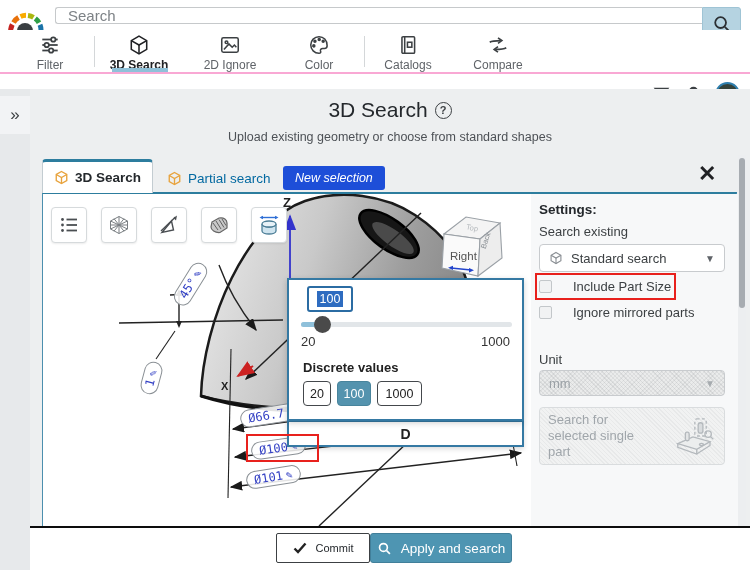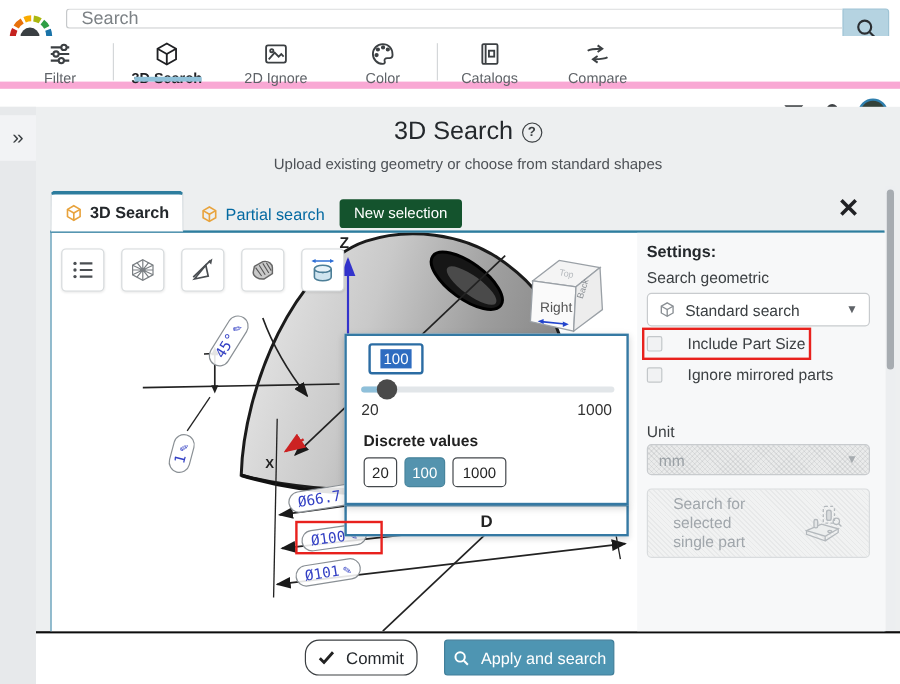--- a/index.html
+++ b/index.html
@@ -13,21 +13,21 @@
   .search-input { position:absolute; left:55px; top:7px; width:647px; height:17px;
       border:1px solid #c6c9cb; border-right:none; border-radius:3px 0 0 3px; padding:0 12px;
       font-size:15px; font-family:"Liberation Sans", sans-serif; color:#333; outline:none; }
   .search-input::placeholder { color:#7d8286; }
   .search-btn { position:absolute; left:702px; top:7px; width:39px; height:33px;
       background:#b5d3e1; border:1px solid #9fc4d5; border-radius:0 3px 3px 0;
       display:flex; align-items:center; justify-content:center; cursor:pointer; }
 
   
   .navbar { position:absolute; left:0; top:30px; width:750px; height:44px; background:#fff;
-      border-bottom:6px solid #f9a8d4; }
+      border-bottom:2px solid #f9a8d4; }
   .nav-item { position:absolute; top:2px; width:84px; height:40px; text-align:center; cursor:pointer; }
   .nav-item .nic { display:block; height:23px; margin-top:2px; }
   .nav-item .nlab { display:block; font-size:12px; color:#5f6368; margin-top:1px; }
   .nav-item.active .nlab { color:#202124; font-weight:bold; }
   .nav-underline { position:absolute; left:112px; bottom:0; width:56px; height:4px; background:#8fc1d9; }
   .nav-div { position:absolute; top:6px; width:1px; height:31px; background:#d4d7d9; }
   .nav-right { position:absolute; top:51px; height:26px; display:flex; align-items:center; gap:11px; right:10px; }
   .avatar { width:25px; height:25px; border-radius:50%; background:#34423a; border:2px solid #2f7fae;
       color:#fff; font-size:11px; font-weight:bold; display:flex; align-items:center; justify-content:center; }
 
@@ -42,23 +42,23 @@
       font-weight:bold; color:#3c4043; display:flex; align-items:center; justify-content:center; cursor:pointer; }
   .subtitle { position:absolute; left:30px; right:0; top:41px; text-align:center; font-size:12.5px; color:#4d5156; }
 
   
   .tab-active { position:absolute; left:42px; top:70px; width:111px; height:34px; background:#fff;
       border:1px solid #c3ccd1; border-bottom:none; border-top:3px solid #2d7d9e; border-radius:4px 4px 0 0;
       display:flex; align-items:center; justify-content:center; gap:6px; font-size:13.5px; font-weight:bold;
       color:#24282c; z-index:3; cursor:pointer; }
   .tab-inactive { position:absolute; left:167px; top:75px; height:28px; display:flex; align-items:center;
       gap:6px; font-size:13.5px; color:#0369a1; cursor:pointer; }
-  .new-sel-btn { position:absolute; left:283px; top:77px; height:24px; padding:0 12px; background:#14532d;
+  .new-sel-btn { position:absolute; left:283px; top:77px; height:24px; padding:0 12px; background:#1d4ed8;
       border:none; border-radius:3px; color:#fff; font-size:12.5px; font-family:"Liberation Sans", sans-serif;
-      cursor:pointer; }
+      cursor:pointer;font-style:italic; }
   .close-x { position:absolute; left:698px; top:72px; font-size:22px; font-weight:bold; color:#202124; cursor:pointer; }
 
   
   .panel { position:absolute; left:42px; top:103px; width:695px; height:334px; background:#fff;
       border-top:2px solid #2d7d9e; border-left:1px solid #4b8fae; border-right:1px solid #4b8fae; z-index:2; }
   .scene { position:absolute; left:0; top:0; }
   .tb-btn { position:absolute; top:13px; width:36px; height:36px; background:#fff; border:1px solid #d6dadc;
       border-radius:4px; box-shadow:0 1px 2px rgba(0,0,0,.08); display:flex; align-items:center;
       justify-content:center; cursor:pointer; z-index:2; }
   .z-label { position:absolute; left:240px; top:1px; font-size:13px; font-weight:bold; color:#222; }
@@ -106,34 +106,34 @@
   .caret { margin-left:auto; font-size:10px; color:#5f6368; }
   .cb-row { position:absolute; left:8px; display:flex; align-items:center; gap:21px; font-size:13px;
       color:#3c4043; cursor:pointer; }
   .cb { width:13px; height:13px; border:1px solid #c3c7ca; background:#f1f2f3; border-radius:2px; }
   .sel-box.disabled { top:176px; height:26px; color:#9aa0a5; cursor:default;
       background-color:#eaebeb;
       background-image:repeating-linear-gradient(45deg, rgba(120,125,130,.14) 0 1px, transparent 1px 3px),
                        repeating-linear-gradient(-45deg, rgba(120,125,130,.10) 0 1px, transparent 1px 3px); }
   .sel-box.disabled .caret { color:#a6abaf; }
   .single-part-btn { position:absolute; left:8px; top:213px; width:186px; height:58px; border:1px solid #d9dcde;
-      border-radius:4px; display:flex; align-items:center; gap:24px; padding:0 21px; color:#a0a6ab;
+      border-radius:4px; display:flex; align-items:center; gap:24px; padding:0 8px; color:#a0a6ab;
       font-size:13px; line-height:1.25; text-align:left; cursor:default;
       background-color:#f1f2f2;
       background-image:repeating-linear-gradient(45deg, rgba(120,125,130,.08) 0 1px, transparent 1px 3px); }
   .single-part-btn .txt { width:108px; }
 
   .vscroll { position:absolute; left:738px; top:66px; width:8px; height:371px; background:#eceef0; }
   .vscroll .thumb { position:absolute; left:1px; top:3px; width:6px; height:150px; background:#a7acb1; border-radius:3px; cursor:grab; }
 
   .black-line { position:absolute; left:30px; top:437px; width:720px; height:2px; background:#0d0d0d; }
   .footer { position:absolute; left:30px; top:439px; width:720px; height:42px; background:#fff; }
-  .commit-btn { position:absolute; left:224px; top:5px; width:94px; height:30px; background:#fff;
-      border:1px solid #3c4043; border-radius:12px; display:flex; align-items:center; justify-content:center;
-      gap:9px; font-size:14px; color:#24282c; font-family:"Liberation Sans", sans-serif; cursor:pointer; }
+  .commit-btn { position:absolute; left:246px; top:5px; width:94px; height:30px; background:#fff;
+      border:1px solid #3c4043; border-radius:2px; display:flex; align-items:center; justify-content:center;
+      gap:9px; font-size:11px; color:#24282c; font-family:"Liberation Sans", sans-serif; cursor:pointer; }
   .apply-btn { position:absolute; left:340px; top:5px; width:142px; height:30px; background:#4e95b2;
       border:1px solid #417f9a; border-radius:3px; display:flex; align-items:center; justify-content:center;
       gap:9px; font-size:13.5px; color:#fff; font-family:"Liberation Sans", sans-serif; cursor:pointer; }
 </style>
 </head>
 <body>
 
 <div class="app">
 
   <div class="topbar">
@@ -406,21 +406,21 @@
           <button class="d-btn sel" style="left:48px; width:34px;">100</button>
           <button class="d-btn" style="left:88px; width:45px;">1000</button>
         </div>
         <div class="popup-param">
           <span>D</span>
         </div>
       </div>
 
       <div class="settings">
         <div class="set-title">Settings:</div>
-        <div class="set-lab" style="top:30px">Search geometric</div>
+        <div class="set-lab" style="top:30px">Search existing</div>
         <div class="sel-box">
           <svg width="14" height="14" viewBox="0 0 20 20" fill="none" stroke="#8a8f94" stroke-width="1.6">
             <polygon points="10,2 17,6 17,14 10,18 3,14 3,6"></polygon>
               <polyline points="3,6 10,10 17,6"></polyline>
               <line x1="10" y1="10" x2="10" y2="18"></line>
           </svg>
           <span>Standard search</span>
           <span class="caret">▼</span>
         </div>
         <div class="cb-row" style="top:85px">

